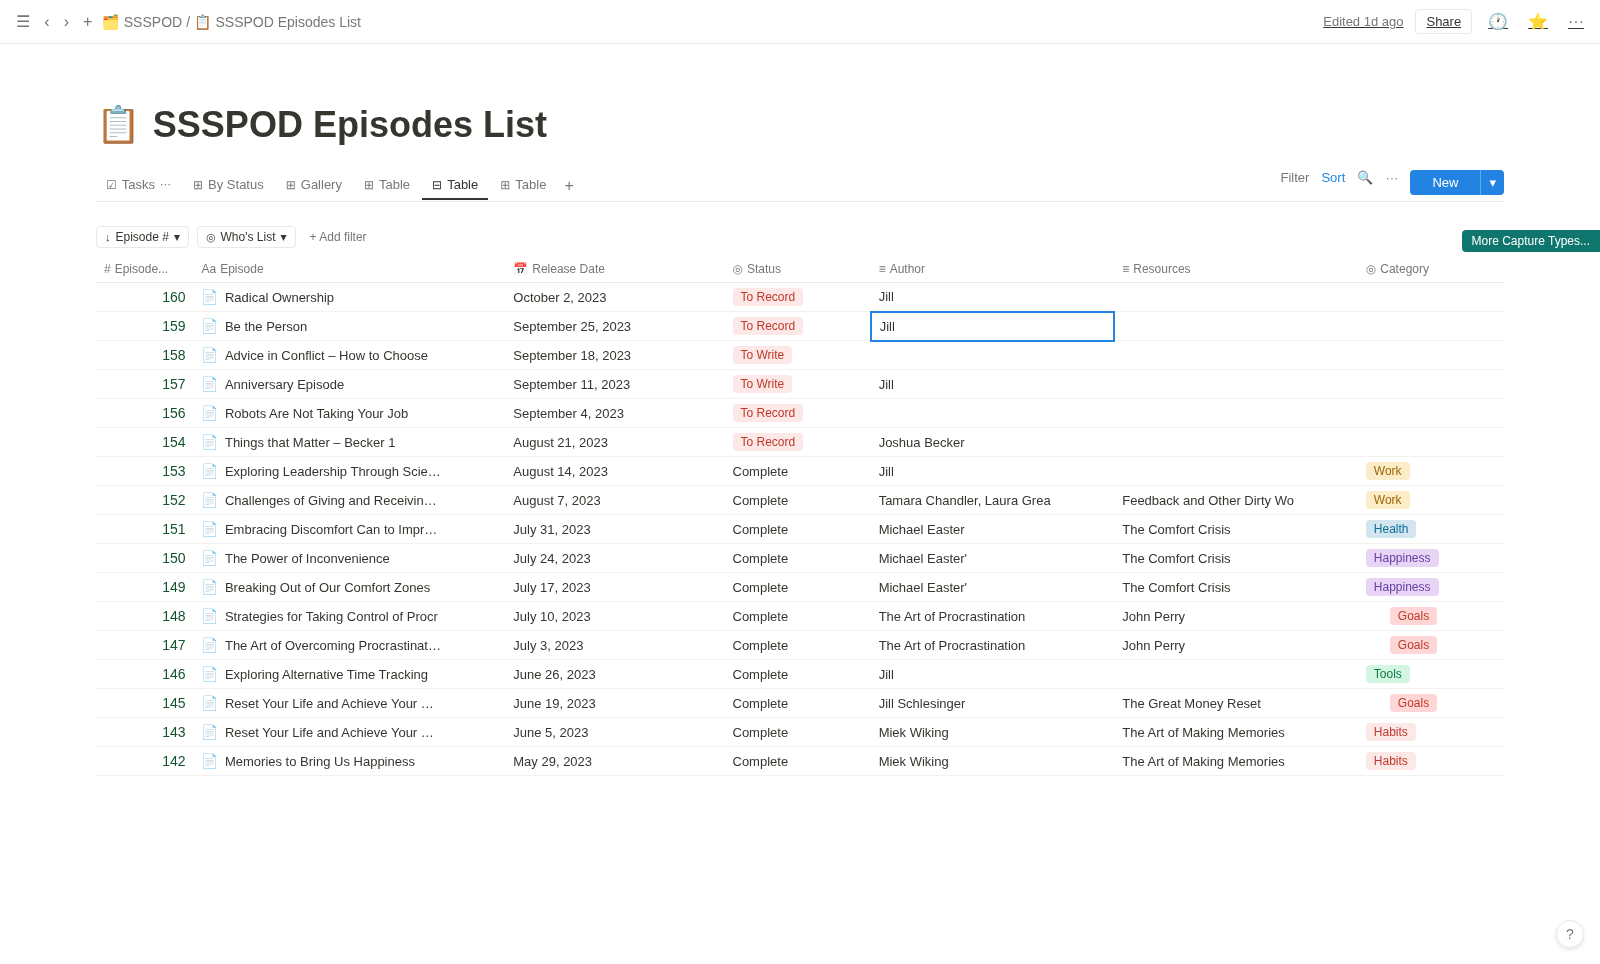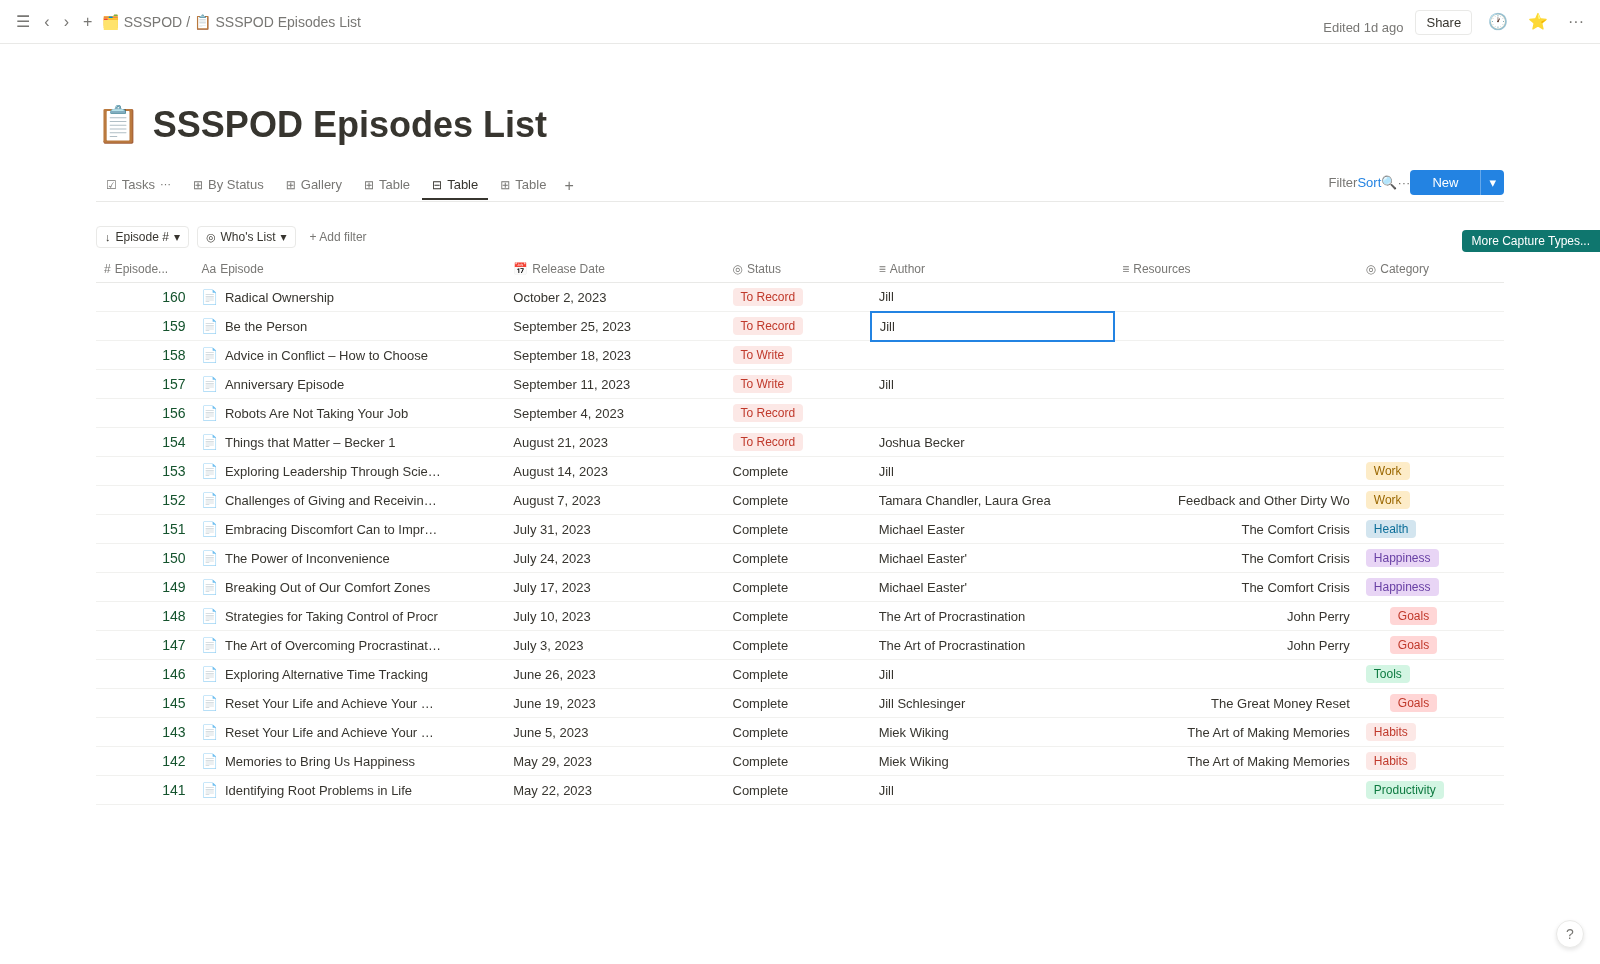--- a/index.html
+++ b/index.html
@@ -4,40 +4,40 @@
   <style>
     * { box-sizing: border-box; margin: 0; padding: 0; }
     body { font-family: -apple-system, BlinkMacSystemFont, 'Segoe UI', sans-serif; background: #fff; color: #37352f; font-size: 14px; overflow: hidden; }
 
     
     .topbar { display: flex; align-items: center; height: 44px; padding: 0 12px; border-bottom: 1px solid #e9e9e7; gap: 8px; }
     .topbar-left { display: flex; align-items: center; gap: 6px; flex: 1; }
     .topbar-icon { font-size: 16px; color: #787774; cursor: pointer; padding: 4px; border-radius: 4px; }
     .breadcrumb { display: flex; align-items: center; gap: 4px; font-size: 14px; color: #37352f; }
     .breadcrumb span { color: #787774; }
-    .topbar-right { display: flex; align-items: flex-end; gap: 12px; }
+    .topbar-right { display: flex; align-items: center; gap: 12px; text-decoration: underline; }
     .topbar-meta { font-size: 13px; color: #787774; }
     .share-btn { font-size: 13px; color: #37352f; padding: 4px 10px; border: 1px solid #e9e9e7; border-radius: 4px; cursor: pointer; background: #fff; }
     .topbar-icon-right { font-size: 16px; color: #787774; cursor: pointer; padding: 4px; }
 
     
     .page { padding: 60px 96px 0; max-width: 1600px; }
 
     
     .page-title-row { display: flex; align-items: center; gap: 12px; margin-bottom: 24px; }
     .page-emoji { font-size: 36px; }
     .page-title { font-size: 36px; font-weight: 700; color: #37352f; }
 
     
     .tab-bar { display: flex; align-items: center; gap: 2px; margin-bottom: 16px; padding-bottom: 0; border-bottom: 1px solid #e9e9e7; position: relative; }
     .tab { display: flex; align-items: center; gap: 5px; padding: 6px 10px; font-size: 13px; color: #787774; cursor: pointer; border-radius: 4px 4px 0 0; white-space: nowrap; border-bottom: 2px solid transparent; }
     .tab.active { color: #37352f; border-bottom: 2px solid #37352f; }
     .tab-icon { font-size: 12px; }
     .tab-add { color: #787774; cursor: pointer; padding: 4px 6px; font-size: 16px; }
-    .tab-bar-right { margin-left: auto; display: flex; align-items: center; padding-bottom: 6px; }
+    .tab-bar-right { margin-left: auto; display: flex; align-items: flex-start; gap: 12px; padding-bottom: 6px; }
     .filter-btn { font-size: 13px; color: #787774; cursor: pointer; }
     .sort-btn { font-size: 13px; color: #2383e2; cursor: pointer; font-weight: 500; }
     .search-icon-btn { font-size: 13px; color: #787774; cursor: pointer; }
     .more-btn { font-size: 13px; color: #787774; cursor: pointer; }
     .new-btn { display: flex; align-items: center; gap: 0; background: #2383e2; color: #fff; border: none; border-radius: 4px; cursor: pointer; font-size: 13px; font-weight: 500; }
     .new-btn-label { padding: 5px 22px; }
     .new-btn-caret { padding: 5px 8px; border-left: 1px solid rgba(255,255,255,0.3); }
 
     
     .filter-row { display: flex; align-items: center; gap: 8px; margin-bottom: 0; padding: 8px 0; }
@@ -72,21 +72,21 @@
     
     .active-cell { border: 2px solid #2383e2 !important; outline: none; background: #fff !important; }
     .author-input { border: none; outline: none; background: transparent; font-size: 13px; font-family: inherit; width: 100%; color: #37352f; }
 
     
     .tooltip { position: fixed; right: 0; top: 230px; background: #0f766e; color: #fff; font-size: 12px; padding: 4px 10px; border-radius: 4px 0 0 4px; white-space: nowrap; z-index: 100; }
 
     
     .help-btn { position: fixed; bottom: 16px; right: 16px; width: 28px; height: 28px; border-radius: 50%; background: #fff; border: 1px solid #e9e9e7; display: flex; align-items: center; justify-content: center; font-size: 14px; cursor: pointer; color: #787774; box-shadow: 0 2px 4px rgba(0,0,0,0.1); }
 
-    .col-resources { max-width: 180px; overflow: hidden; text-overflow: ellipsis; text-align: right; }
+    .col-resources { max-width: 180px; overflow: hidden; text-overflow: ellipsis; }
   </style>
 </head>
 <body>
 
 <div class="topbar">
   <div class="topbar-left">
     <span class="topbar-icon">☰</span>
     <span class="topbar-icon">‹</span>
     <span class="topbar-icon">›</span>
     <span class="topbar-icon">+</span>
@@ -450,34 +450,20 @@
                 <span class="doc-icon">📄</span>
                 <span class="ep-name">Memories to Bring Us Happiness</span>
               </div>
             </td>
             <td class="date-cell">May 29, 2023</td>
             <td style="color: rgb(55, 53, 47);">Complete</td>
             <td>Miek Wiking</td>
             <td class="col-resources">The Art of Making Memories</td>
             <td><span class="category-badge cat-habits">Habits</span></td>
           </tr>
-          <tr>
-            <td class="ep-num">141</td>
-            <td>
-              <div class="ep-title">
-                <span class="doc-icon">📄</span>
-                <span class="ep-name">Identifying Root Problems in Life</span>
-              </div>
-            </td>
-            <td class="date-cell">May 22, 2023</td>
-            <td style="color: rgb(55, 53, 47);">Complete</td>
-            <td>Jill</td>
-            <td class="col-resources"></td>
-            <td><span class="category-badge cat-productivity">Productivity</span></td>
-          </tr>
         </tbody>
     </table>
   </div>
 </div>
 
 <div class="tooltip">More Capture Types...</div>
 
 <div class="help-btn">?</div>
 
 </body></html>

